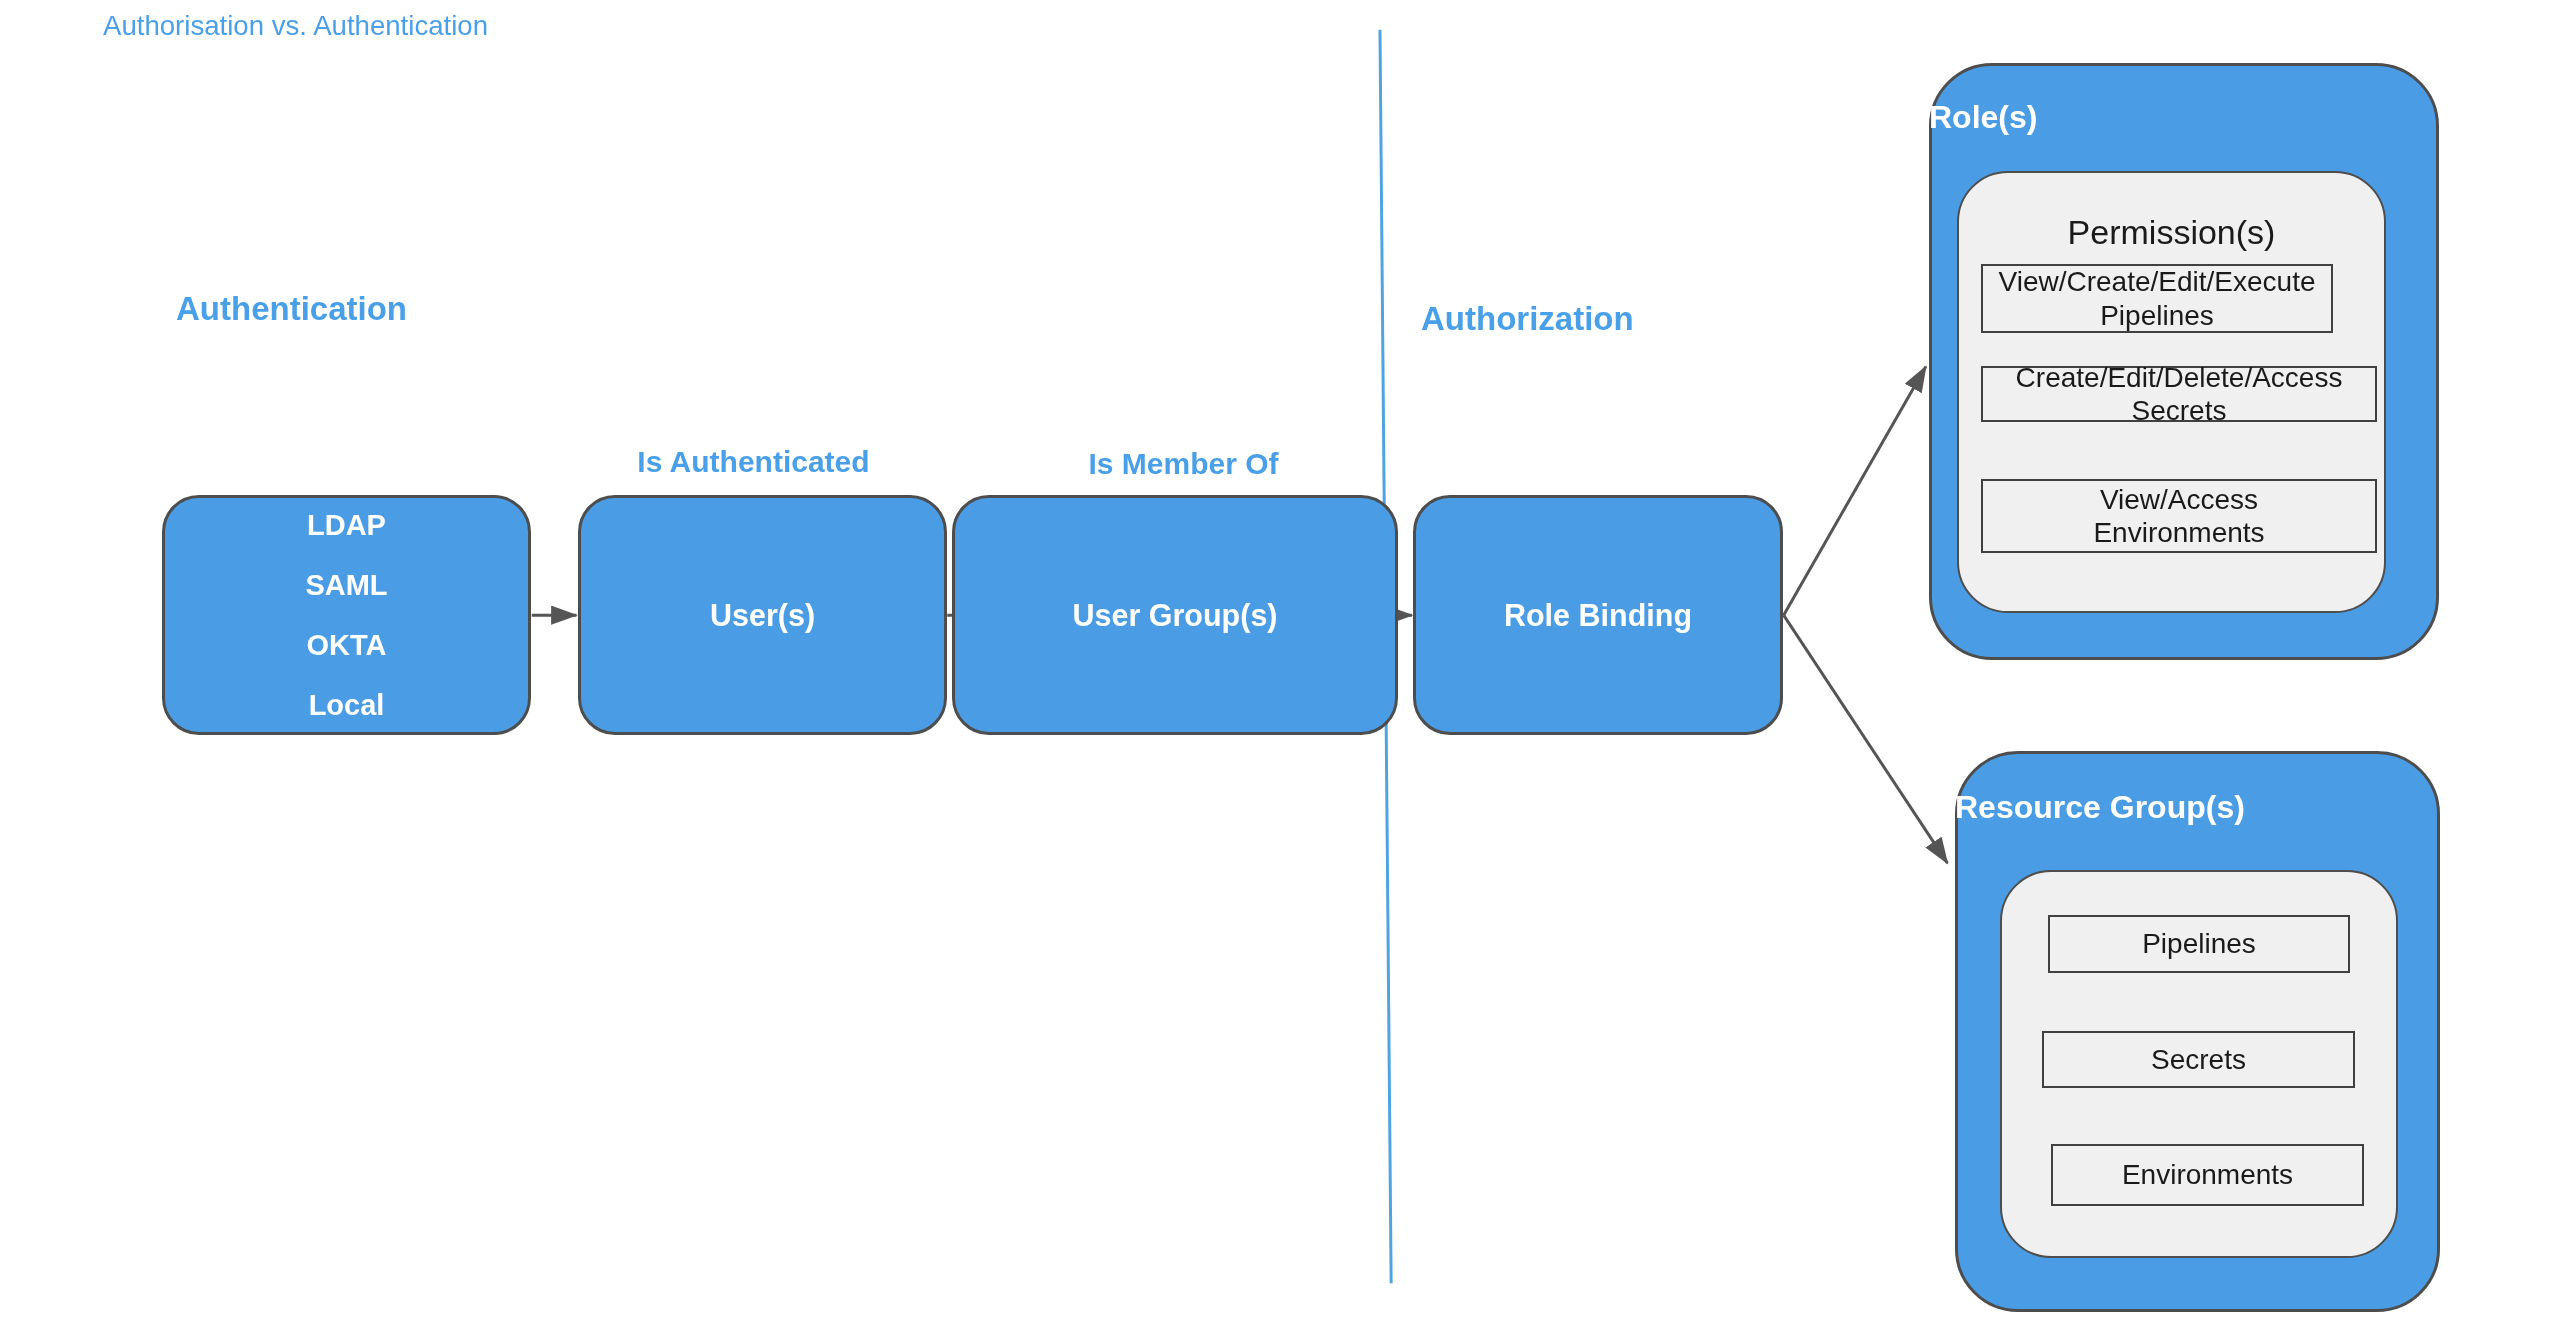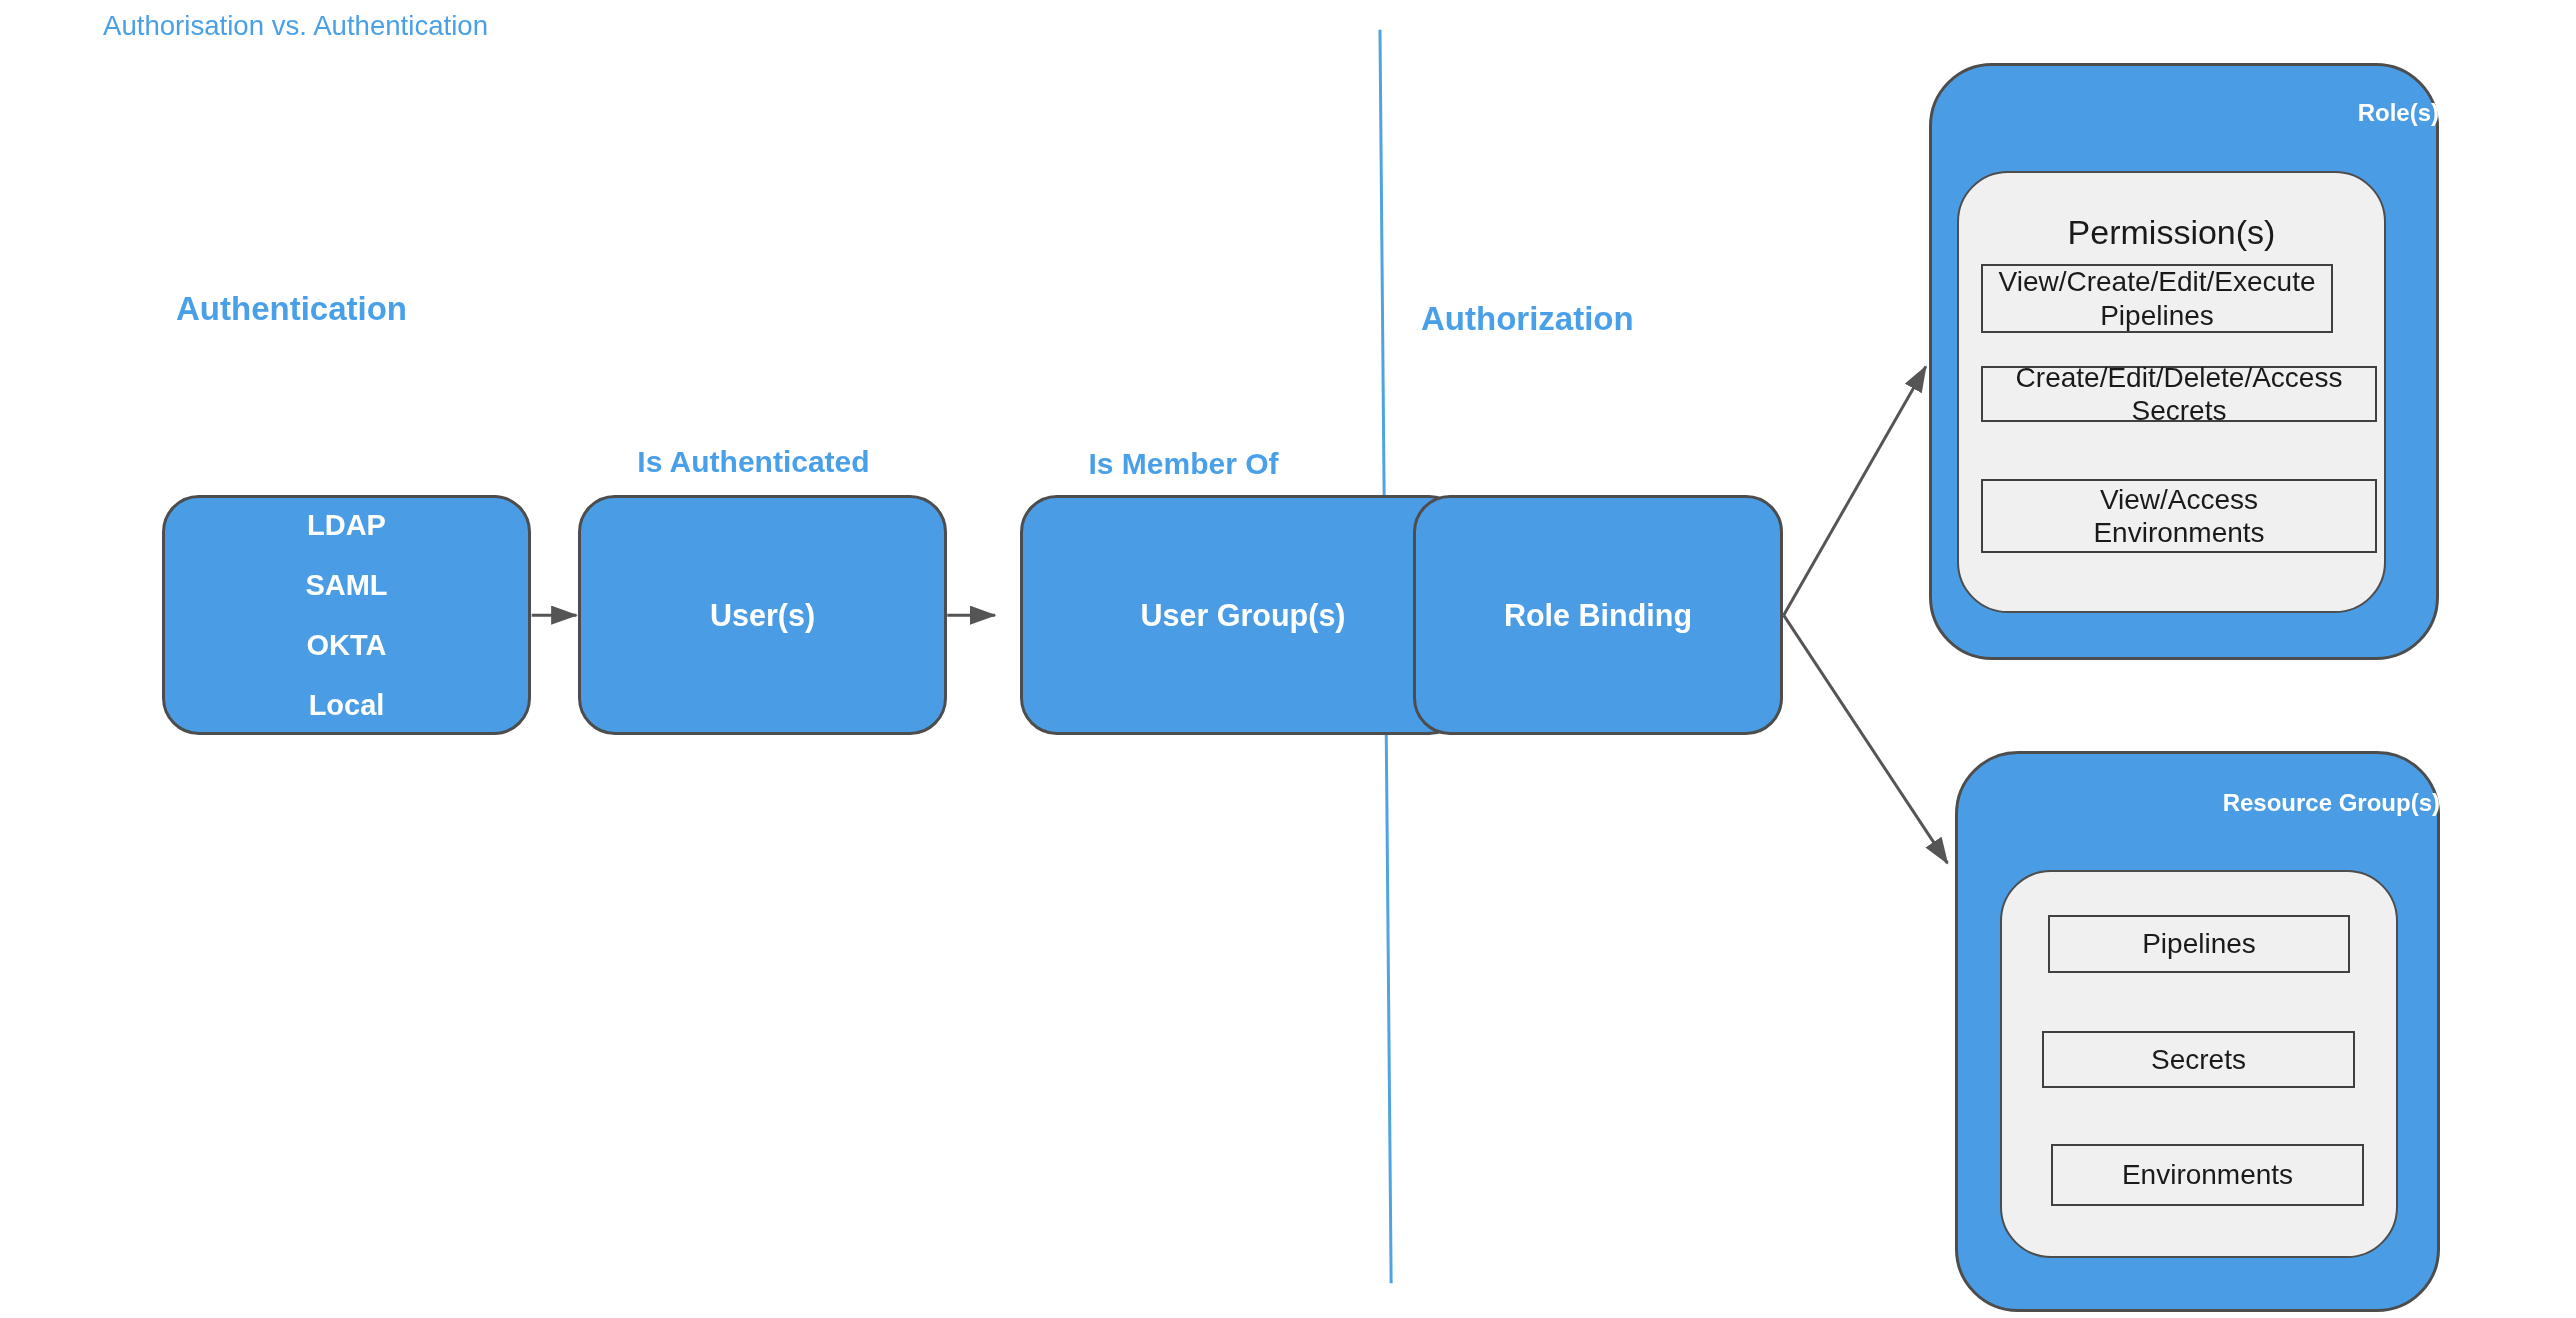--- a/index.html
+++ b/index.html
@@ -18,30 +18,30 @@
   .edge-label-auth{left:597px;top:445px;}
   .edge-label-member{left:1027px;top:447px;}
 
   
   .node{background:var(--node_fill,#4A9DE5);border:3px solid var(--node_border,#4D4D4D);
         border-radius:37px;box-sizing:border-box;display:flex;flex-direction:column;
         align-items:center;justify-content:center;color:var(--light_text,#fff);
         font-weight:bold;font-size:30.5px;top:495px;height:240px;text-align:center;gap:20px;}
   .node-idp{left:162px;width:369px;font-size:29px;line-height:1.38;}
   .node-users{left:578px;width:369px;}
-  .node-groups{left:1020px;width:446px;text-align:center;}
+  .node-groups{left:952px;width:446px;text-align:center;}
   .node-binding{left:1413px;width:370px;}
 
   
   .container{background:var(--node_fill,#4A9DE5);border:3px solid var(--node_border,#4D4D4D);
              border-radius:63px;box-sizing:border-box;}
   .container-roles{left:1929px;top:63px;width:510px;height:597px;}
   .container-rg{left:1955px;top:751px;width:485px;height:561px;}
-  .container-title{font-weight:bold;font-size:24px;color:var(--light_text,#fff);
-                   text-align:right;}
+  .container-title{font-weight:bold;font-size:32px;color:var(--light_text,#fff);
+                   text-align:left;}
   .roles-title{left:1929px;top:99px;width:510px;}
   .rg-title{left:1955px;top:789px;width:485px;}
 
   .panel{background:var(--panel_fill,#F0F0F0);border:2.2px solid var(--node_border,#4D4D4D);
          border-radius:51px;box-sizing:border-box;}
   .panel-roles{left:1957px;top:171px;width:429px;height:442px;}
   .panel-rg{left:2000px;top:870px;width:398px;height:388px;}
   .panel-heading{left:1957px;top:213px;width:429px;text-align:center;
                  font-size:34px;color:var(--dark_text,#1A1A1A);}
 

